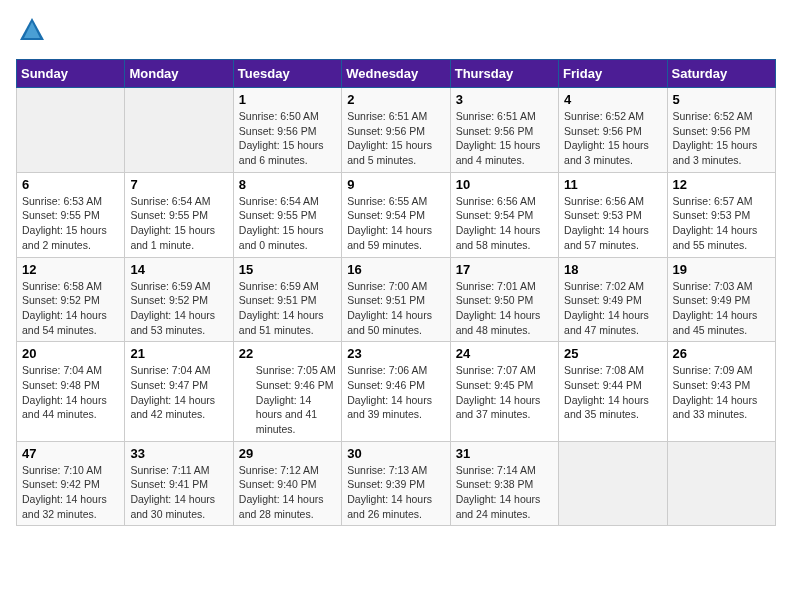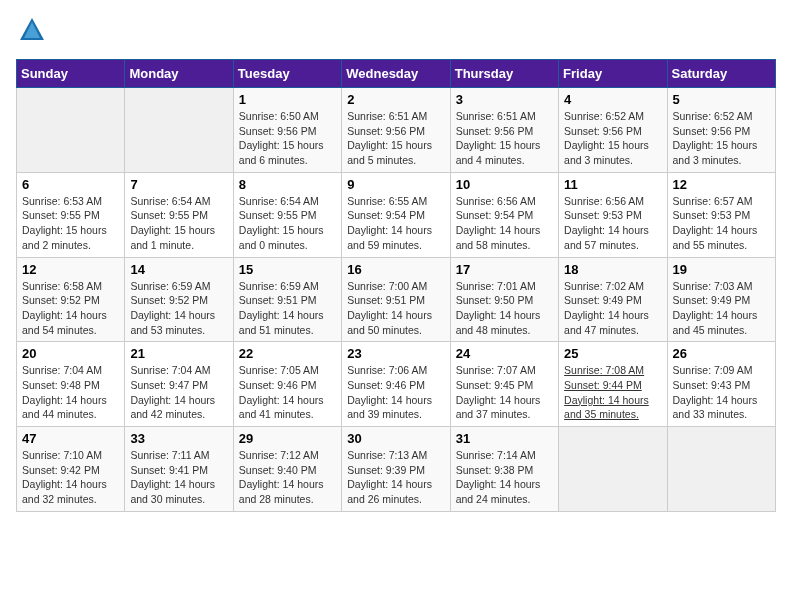--- a/index.html
+++ b/index.html
@@ -254,39 +254,39 @@
 Daylight: 14 hours and 44 minutes.</div>
         </td>
         <td>
           <span class="day-number">21</span>
           <div class="day-info" style="white-space: pre-line;">Sunrise: 7:04 AM
 Sunset: 9:47 PM
 Daylight: 14 hours and 42 minutes.</div>
         </td>
         <td>
           <span class="day-number">22</span>
-          <div class="day-info" style="white-space: pre-line;">Sunrise: 7:05 AM
+          <div class="day-info" style="white-space: pre-line; margin-left: 17px;">Sunrise: 7:05 AM
 Sunset: 9:46 PM
 Daylight: 14 hours and 41 minutes.</div>
         </td>
         <td>
           <span class="day-number">23</span>
           <div class="day-info" style="white-space: pre-line;">Sunrise: 7:06 AM
 Sunset: 9:46 PM
 Daylight: 14 hours and 39 minutes.</div>
         </td>
         <td>
           <span class="day-number">24</span>
           <div class="day-info" style="white-space: pre-line;">Sunrise: 7:07 AM
 Sunset: 9:45 PM
 Daylight: 14 hours and 37 minutes.</div>
         </td>
         <td>
           <span class="day-number">25</span>
-          <div class="day-info" style="white-space: pre-line; text-decoration: underline;">Sunrise: 7:08 AM
+          <div class="day-info" style="white-space: pre-line;">Sunrise: 7:08 AM
 Sunset: 9:44 PM
 Daylight: 14 hours and 35 minutes.</div>
         </td>
         <td>
           <span class="day-number">26</span>
           <div class="day-info" style="white-space: pre-line;">Sunrise: 7:09 AM
 Sunset: 9:43 PM
 Daylight: 14 hours and 33 minutes.</div>
         </td>
       </tr>

